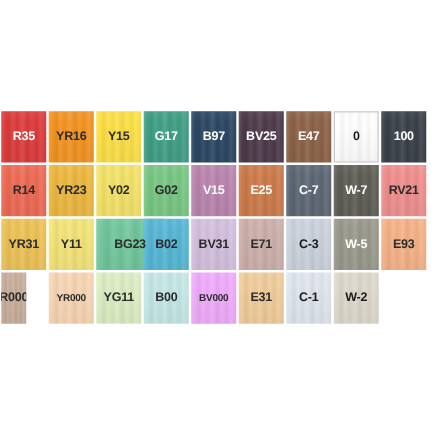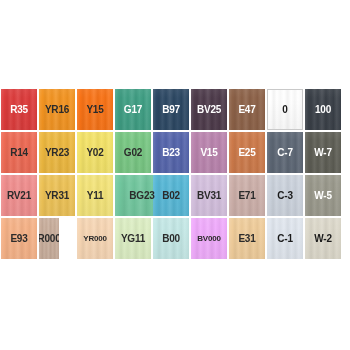--- a/index.html
+++ b/index.html
@@ -92,21 +92,21 @@
       <div class="swatch-fill" style="background: rgb(221, 59, 59);">
         <span class="swatch-label" style="color: rgb(255, 255, 255);">R35</span>
       </div>
     </div>
     <div class="swatch" style="width: 38px;">
       <div class="swatch-fill" style="background: rgb(243, 148, 33);">
         <span class="swatch-label" style="color: rgb(43, 43, 43);">YR16</span>
       </div>
     </div>
     <div class="swatch" style="width: 38px;">
-      <div class="swatch-fill" style="background: #f97316;">
+      <div class="swatch-fill" style="background: #fde047;">
         <span class="swatch-label" style="color: rgb(43, 43, 43);">Y15</span>
       </div>
     </div>
     <div class="swatch" style="width: 38px;">
       <div class="swatch-fill" style="background: rgb(63, 159, 132);">
         <span class="swatch-label" style="color: rgb(255, 255, 255);">G17</span>
       </div>
     </div>
     <div class="swatch" style="width: 38px;">
       <div class="swatch-fill" style="background: rgb(43, 71, 99);">
@@ -144,25 +144,20 @@
       </div>
     </div>
     <div class="swatch" style="width: 38px;">
       <div class="swatch-fill" style="background: rgb(244, 227, 104);">
         <span class="swatch-label" style="color: rgb(43, 43, 43);">Y02</span>
       </div>
     </div>
     <div class="swatch" style="width: 38px;">
       <div class="swatch-fill" style="background: rgb(120, 199, 131);">
         <span class="swatch-label" style="color: rgb(43, 43, 43);">G02</span>
-      </div>
-    </div>
-    <div class="swatch" style="width: 38px;">
-      <div class="swatch-fill" style="background: rgb(84, 100, 171);">
-        <span class="swatch-label" style="color: rgb(255, 255, 255);">B23</span>
       </div>
     </div>
     <div class="swatch" style="width: 38px;">
       <div class="swatch-fill" style="background: rgb(186, 132, 174);">
         <span class="swatch-label" style="color: rgb(255, 255, 255);">V15</span>
       </div>
     </div>
     <div class="swatch" style="width: 38px;">
       <div class="swatch-fill" style="background: rgb(205, 122, 74);">
         <span class="swatch-label" style="color: rgb(255, 255, 255);">E25</span>

